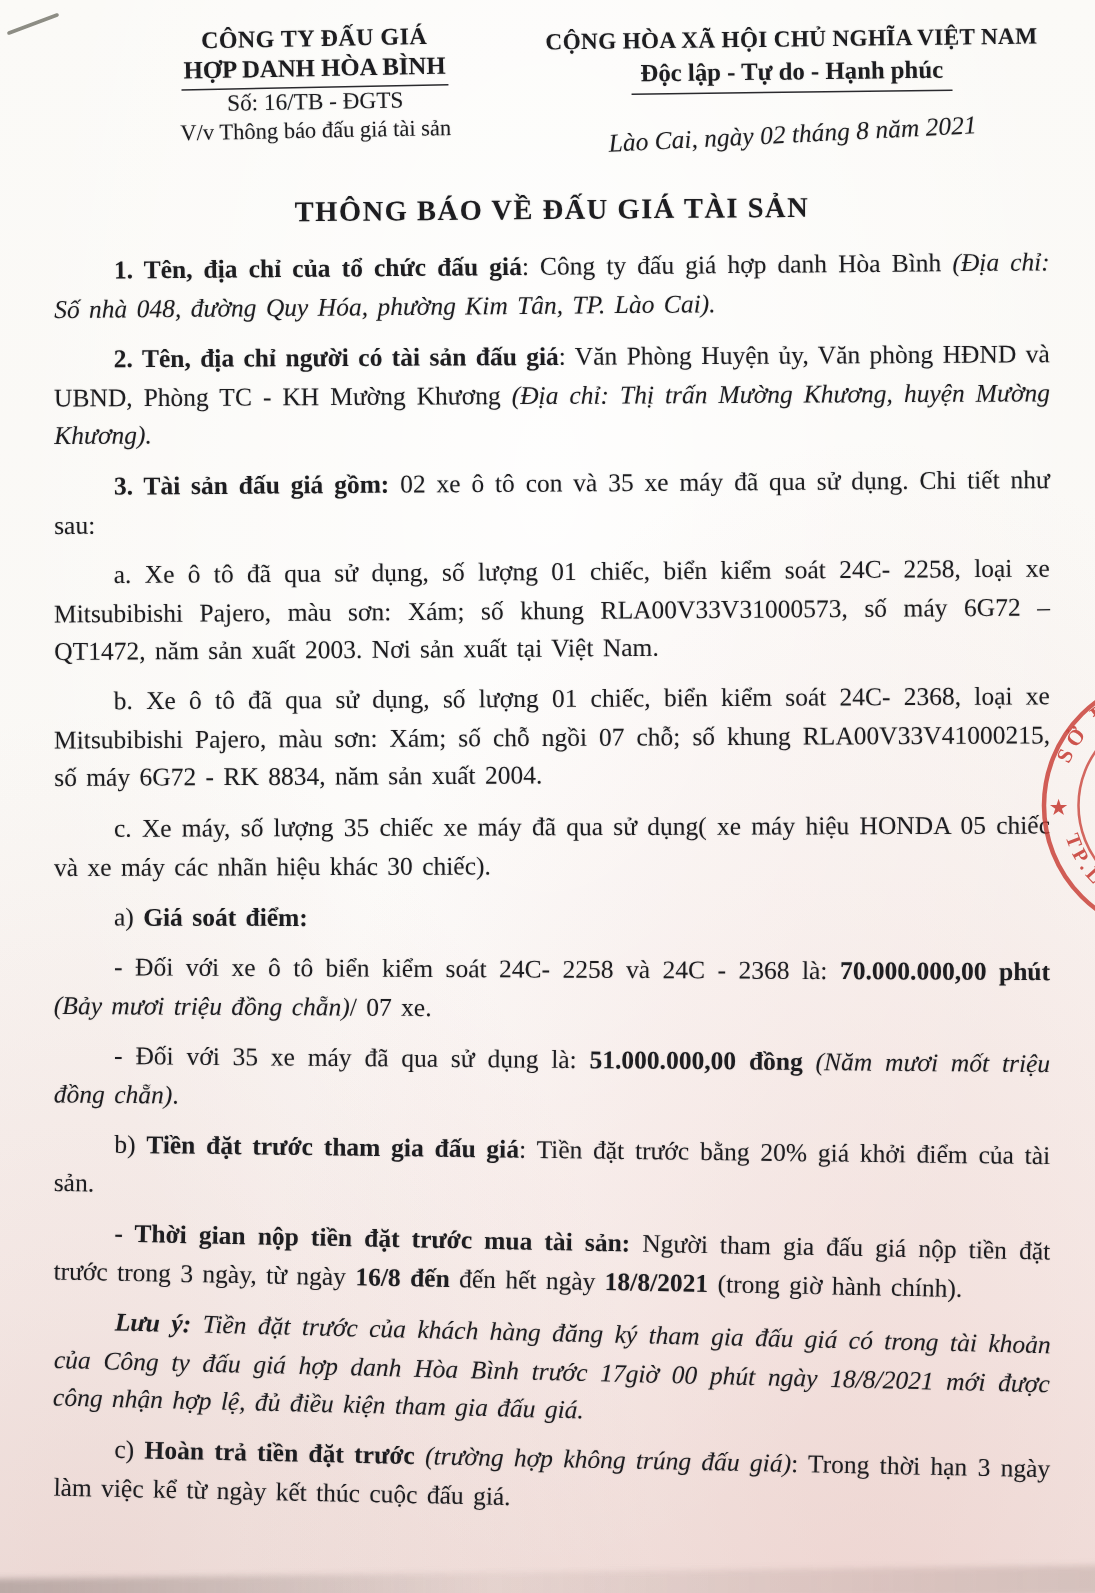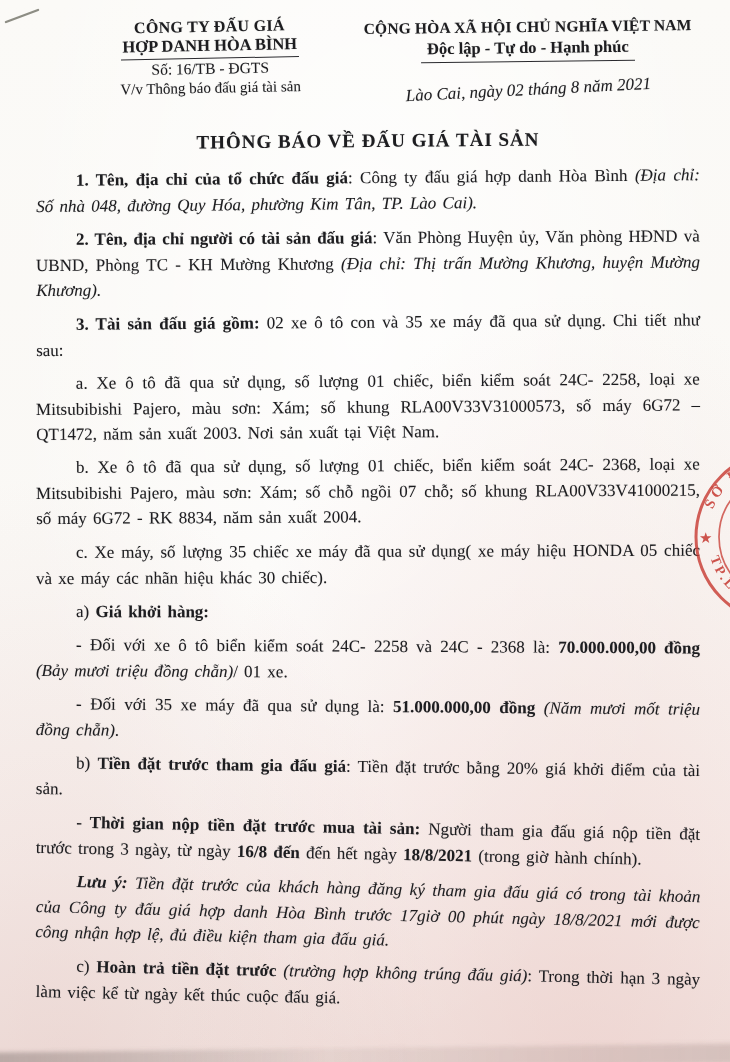--- a/index.html
+++ b/index.html
@@ -85,22 +85,22 @@
     </div>
 
     <div class="doc-title">THÔNG BÁO VỀ ĐẤU GIÁ TÀI SẢN</div>
 
     <div class="para" style="--rot:-0.5deg;"><span class="run bold">1. Tên, địa chỉ của tổ chức đấu giá</span><span class="run normal">: Công ty đấu giá hợp danh Hòa Bình </span><span class="run italic">(Địa chỉ: Số nhà 048, đường Quy Hóa, phường Kim Tân, TP. Lào Cai).</span></div>
     <div class="para" style="--rot:-0.3deg;"><span class="run bold">2. Tên, địa chỉ người có tài sản đấu giá</span><span class="run normal">:  Văn Phòng Huyện ủy, Văn phòng HĐND và UBND, Phòng TC - KH Mường Khương </span><span class="run italic">(Địa chỉ: Thị trấn Mường Khương, huyện Mường Khương).</span></div>
     <div class="para" style="--rot:-0.4deg;"><span class="run bold">3. Tài sản đấu giá gồm:</span><span class="run normal"> 02 xe ô tô con và 35 xe máy đã qua sử dụng. Chi tiết như sau:</span></div>
     <div class="para" style="--rot:-0.4deg;"><span class="run normal">a. Xe ô tô đã qua sử dụng, số lượng 01 chiếc, biển kiểm soát 24C- 2258, loại xe Mitsubibishi Pajero, màu sơn: Xám; số khung RLA00V33V31000573, số máy 6G72 – QT1472, năm sản xuất 2003. Nơi  sản xuất tại Việt Nam.</span></div>
     <div class="para" style="--rot:-0.3deg;"><span class="run normal">b. Xe ô tô đã qua sử dụng, số lượng 01 chiếc, biển kiểm soát 24C- 2368, loại xe Mitsubibishi Pajero, màu sơn: Xám; số chỗ ngồi 07 chỗ; số khung RLA00V33V41000215, số máy 6G72 - RK 8834, năm sản xuất 2004.</span></div>
     <div class="para" style="--rot:-0.2deg;"><span class="run normal">c. Xe máy, số lượng 35 chiếc xe máy đã qua sử dụng( xe máy hiệu HONDA 05 chiếc và xe máy các nhãn hiệu khác 30 chiếc).</span></div>
-    <div class="para" style="--rot:0.1deg;"><span class="run normal">a) </span><span class="run bold">Giá khởi hàng:</span></div>
-    <div class="para" style="--rot:0.3deg;"><span class="run normal">- Đối với xe ô tô biển kiểm soát 24C- 2258 và 24C - 2368 là: </span><span class="run bold">70.000.000,00 đồng </span><span class="run italic">(Bảy mươi triệu đồng chẵn)</span><span class="run normal">/ 01 xe.</span></div>
+    <div class="para" style="--rot:0.1deg;"><span class="run normal">a) </span><span class="run bold">Giá soát điểm:</span></div>
+    <div class="para" style="--rot:0.3deg;"><span class="run normal">- Đối với xe ô tô biển kiểm soát 24C- 2258 và 24C - 2368 là: </span><span class="run bold">70.000.000,00 phút </span><span class="run italic">(Bảy mươi triệu đồng chẵn)</span><span class="run normal">/ 07 xe.</span></div>
     <div class="para" style="--rot:0.5deg;"><span class="run normal">- Đối với 35 xe máy đã qua sử dụng là: </span><span class="run bold">51.000.000,00 đồng </span><span class="run italic">(Năm mươi mốt triệu đồng chẵn)</span><span class="run normal">.</span></div>
     <div class="para" style="--rot:0.7deg;"><span class="run normal">b) </span><span class="run bold">Tiền đặt trước tham gia đấu giá</span><span class="run normal">:  Tiền đặt trước bằng 20% giá khởi điểm của tài sản.</span></div>
     <div class="para" style="--rot:1.1deg;"><span class="run bold">- Thời gian nộp tiền đặt trước mua tài sản:</span><span class="run normal"> Người tham gia đấu giá nộp tiền đặt trước trong 3 ngày, từ ngày </span><span class="run bold">16/8 đến</span><span class="run normal">  đến hết ngày </span><span class="run bold">18/8/2021</span><span class="run normal"> (trong giờ hành chính).</span></div>
     <div class="para" style="--rot:1.4deg;"><span class="run bold-italic">Lưu ý:</span><span class="run italic"> Tiền đặt trước của khách hàng đăng ký tham gia đấu giá có trong tài khoản của Công ty đấu giá hợp danh Hòa Bình trước 17giờ 00 phút ngày 18/8/2021 mới được công nhận hợp lệ, đủ điều kiện tham gia đấu giá.</span></div>
     <div class="para" style="--rot:1.2deg;"><span class="run normal">c) </span><span class="run bold">Hoàn trả tiền đặt trước </span><span class="run italic">(trường hợp không trúng đấu giá)</span><span class="run normal">: Trong thời hạn 3 ngày làm việc kể từ ngày kết thúc cuộc đấu giá.</span></div>
 
   </div>
 
   <svg class="stamp" viewBox="0 0 200 200">
     <circle cx="100" cy="100" r="86" fill="none" stroke="#c5342c" stroke-width="3" opacity="0.85"></circle>

